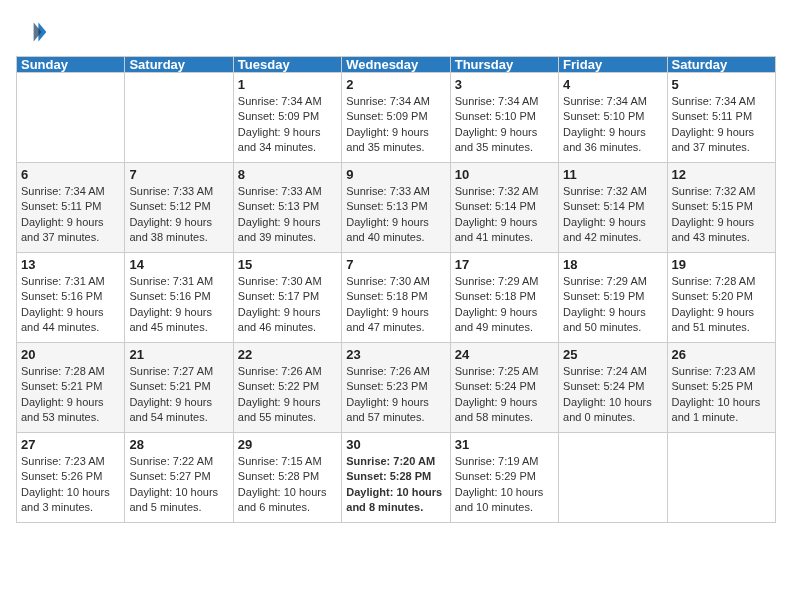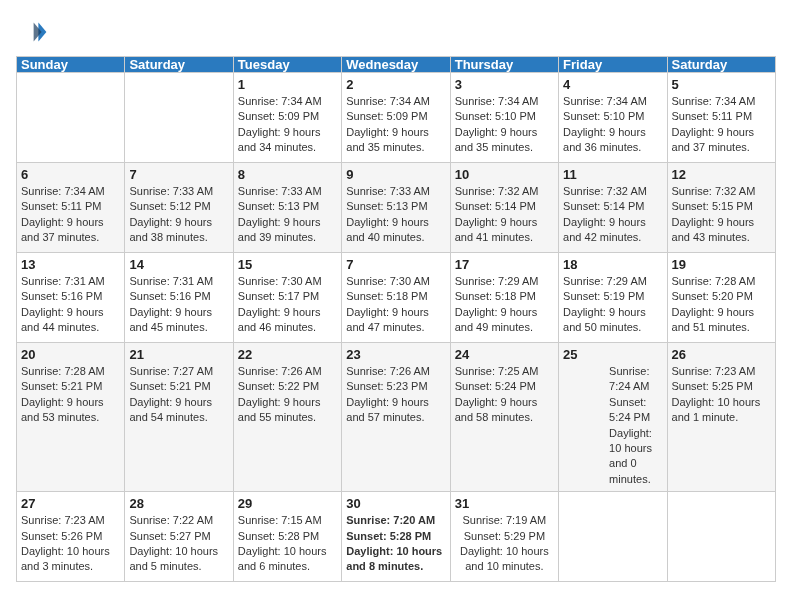--- a/index.html
+++ b/index.html
@@ -288,21 +288,21 @@
         </td>
         <td>
           <span class="day-number">24</span>
           <div class="day-info" style="white-space: pre-line;">Sunrise: 7:25 AM
 Sunset: 5:24 PM
 Daylight: 9 hours
 and 58 minutes.</div>
         </td>
         <td>
           <span class="day-number">25</span>
-          <div class="day-info" style="white-space: pre-line; margin-left: 46px;">Sunrise: 7:24 AM
+          <div class="day-info" style="white-space: pre-line;">Sunrise: 7:24 AM
 Sunset: 5:24 PM
 Daylight: 10 hours
 and 0 minutes.</div>
         </td>
         <td>
           <span class="day-number">26</span>
           <div class="day-info" style="white-space: pre-line;">Sunrise: 7:23 AM
 Sunset: 5:25 PM
 Daylight: 10 hours
 and 1 minute.</div>
@@ -332,21 +332,21 @@
         </td>
         <td>
           <span class="day-number">30</span>
           <div class="day-info" style="white-space: pre-line; font-weight: bold;">Sunrise: 7:20 AM
 Sunset: 5:28 PM
 Daylight: 10 hours
 and 8 minutes.</div>
         </td>
         <td>
           <span class="day-number">31</span>
-          <div class="day-info" style="white-space: pre-line; text-align: center;">Sunrise: 7:19 AM
+          <div class="day-info" style="white-space: pre-line;">Sunrise: 7:19 AM
 Sunset: 5:29 PM
 Daylight: 10 hours
 and 10 minutes.</div>
         </td>
         <td class="empty"></td>
         <td class="empty"></td>
       </tr>
     </tbody>
 </table>
 

